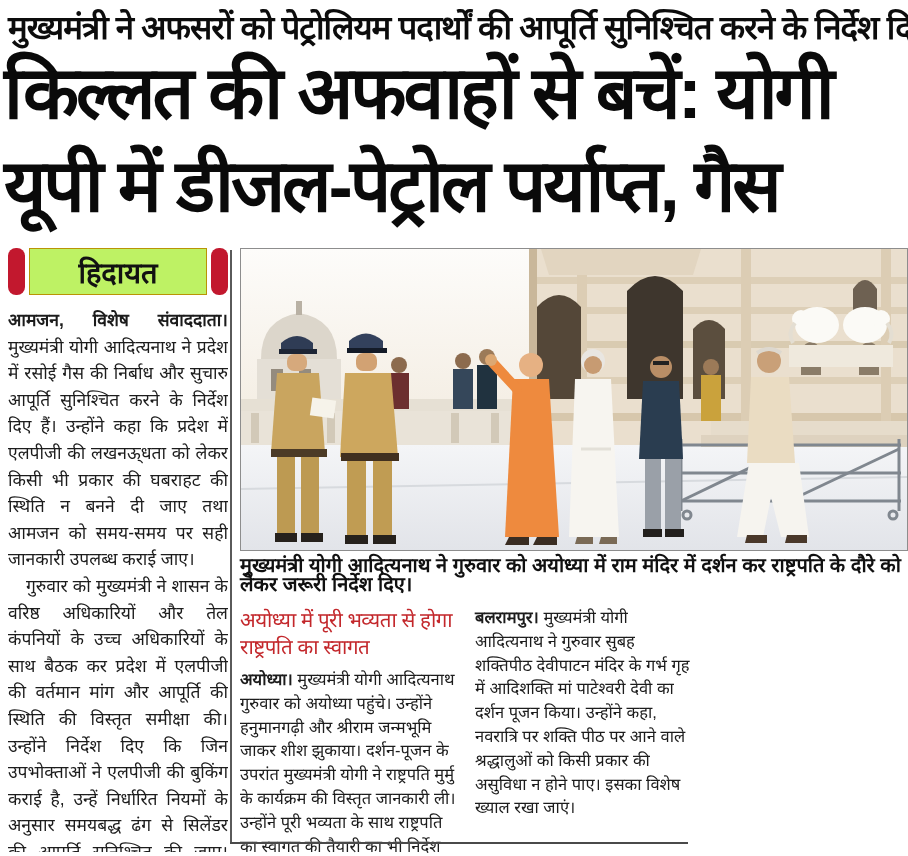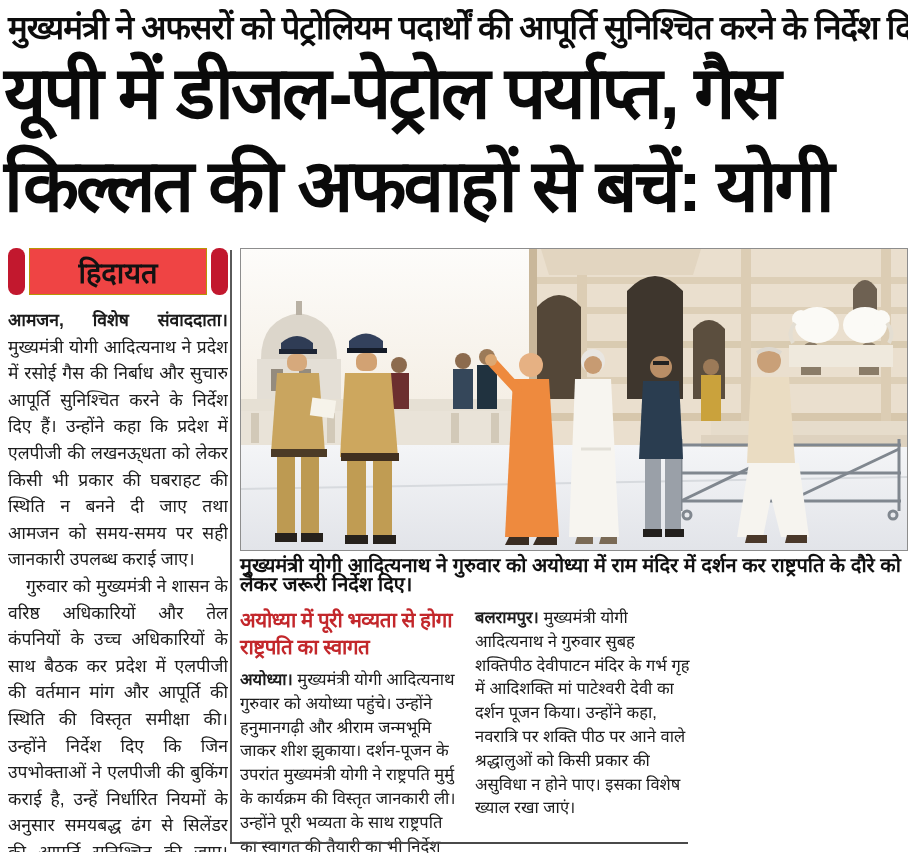--- a/index.html
+++ b/index.html
@@ -37,21 +37,21 @@
     position: relative; height: 47px; margin-bottom: 12px;
   }
   .badge .cap {
     position: absolute; top: 0; width: 17px; height: 47px;
     background: #c2182e; border-radius: 8px;
   }
   .badge .cap.left  { left: 0; }
   .badge .cap.right { right: 0; }
   .badge .band {
     position: absolute; left: 21px; right: 21px; top: 0; bottom: 0;
-    background: #ef4444; border: 1px solid #b99405;
+    background: #bef264; border: 1px solid #b99405;
     display: flex; align-items: center; justify-content: center;
     font-size: 29px; font-weight: 800; color: #121212;
   }
   .body-copy {
     font-size: 17.5px; line-height: 26.6px; text-align: justify;
     color: #1c1c1c;
   }
   .body-copy p + p { text-indent: 18px; }
   .body-copy b { font-weight: 800; }
 
@@ -72,42 +72,42 @@
     margin-top: 5px; width: 668px;
     font-size: 20px; line-height: 19px; font-weight: 700; color: #101010;
   }
 
   .subs {
     display: flex; gap: 18px; margin-top: 12px; width: 452px;
   }
   .sub { width: 217px; }
   .sub-headline {
     color: #c3272b; font-size: 20.5px; line-height: 27px;
-    font-weight: 700; letter-spacing: -0.5px; margin-bottom: 8px;
+    font-weight: 400; letter-spacing: -0.5px; margin-bottom: 8px;
   }
   .sub-body {
     font-size: 16.5px; line-height: 23.8px; color: #1c1c1c;
   }
   .sub-body b { font-weight: 800; }
 
   .bottom-rule {
     position: absolute; left: 230px; top: 842px;
     width: 458px; height: 2px; background: #4a4a4a;
   }
 </style>
 </head>
 <body>
 
 <div class="page">
 
   <div class="kicker">मुख्यमंत्री ने अफसरों को पेट्रोलियम पदार्थों की आपूर्ति सुनिश्चित करने के निर्देश दिए</div>
 
   <div class="headline">
+    <div>किल्लत की अफवाहों से बचें: योगी</div>
     <div>यूपी में डीजल-पेट्रोल पर्याप्त, गैस</div>
-    <div>किल्लत की अफवाहों से बचें: योगी</div>
   </div>
 
   <div class="left-col">
     <div class="badge">
       <div class="cap left"></div>
       <div class="band">हिदायत</div>
       <div class="cap right"></div>
     </div>
     <div class="body-copy">
       <p><b>आमजन, विशेष संवाददाता।</b> <span>मुख्यमंत्री योगी आदित्यनाथ ने प्रदेश में रसोई गैस की निर्बाध और सुचारु आपूर्ति सुनिश्चित करने के निर्देश दिए हैं। उन्होंने कहा कि प्रदेश में एलपीजी की लखनऊ्धता को लेकर किसी भी प्रकार की घबराहट की स्थिति न बनने दी जाए तथा आमजन को समय-समय पर सही जानकारी उपलब्ध कराई जाए।</span></p>

